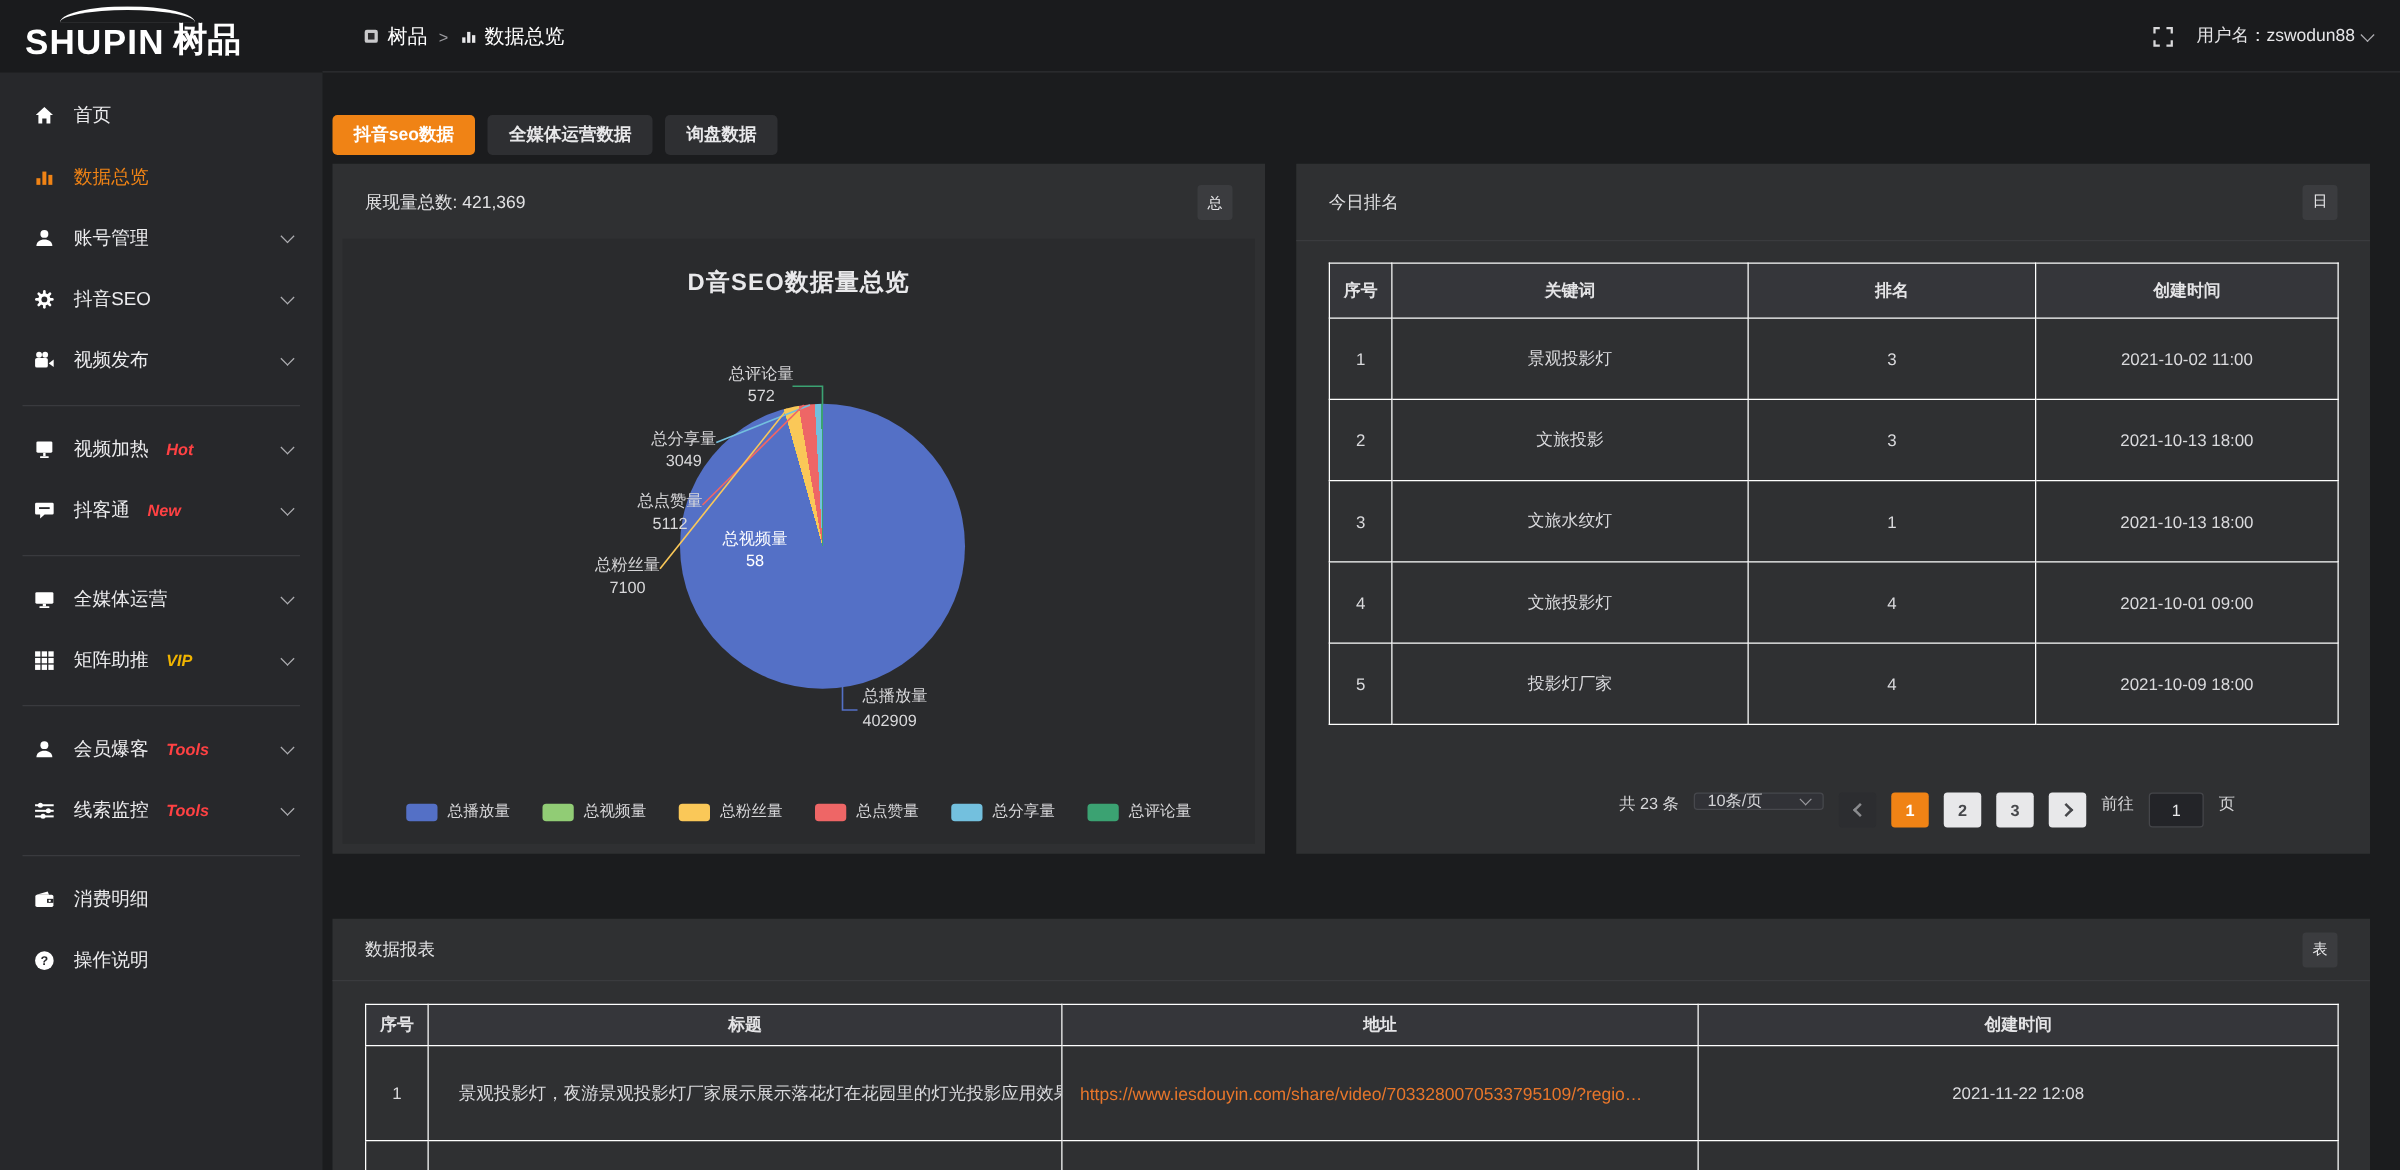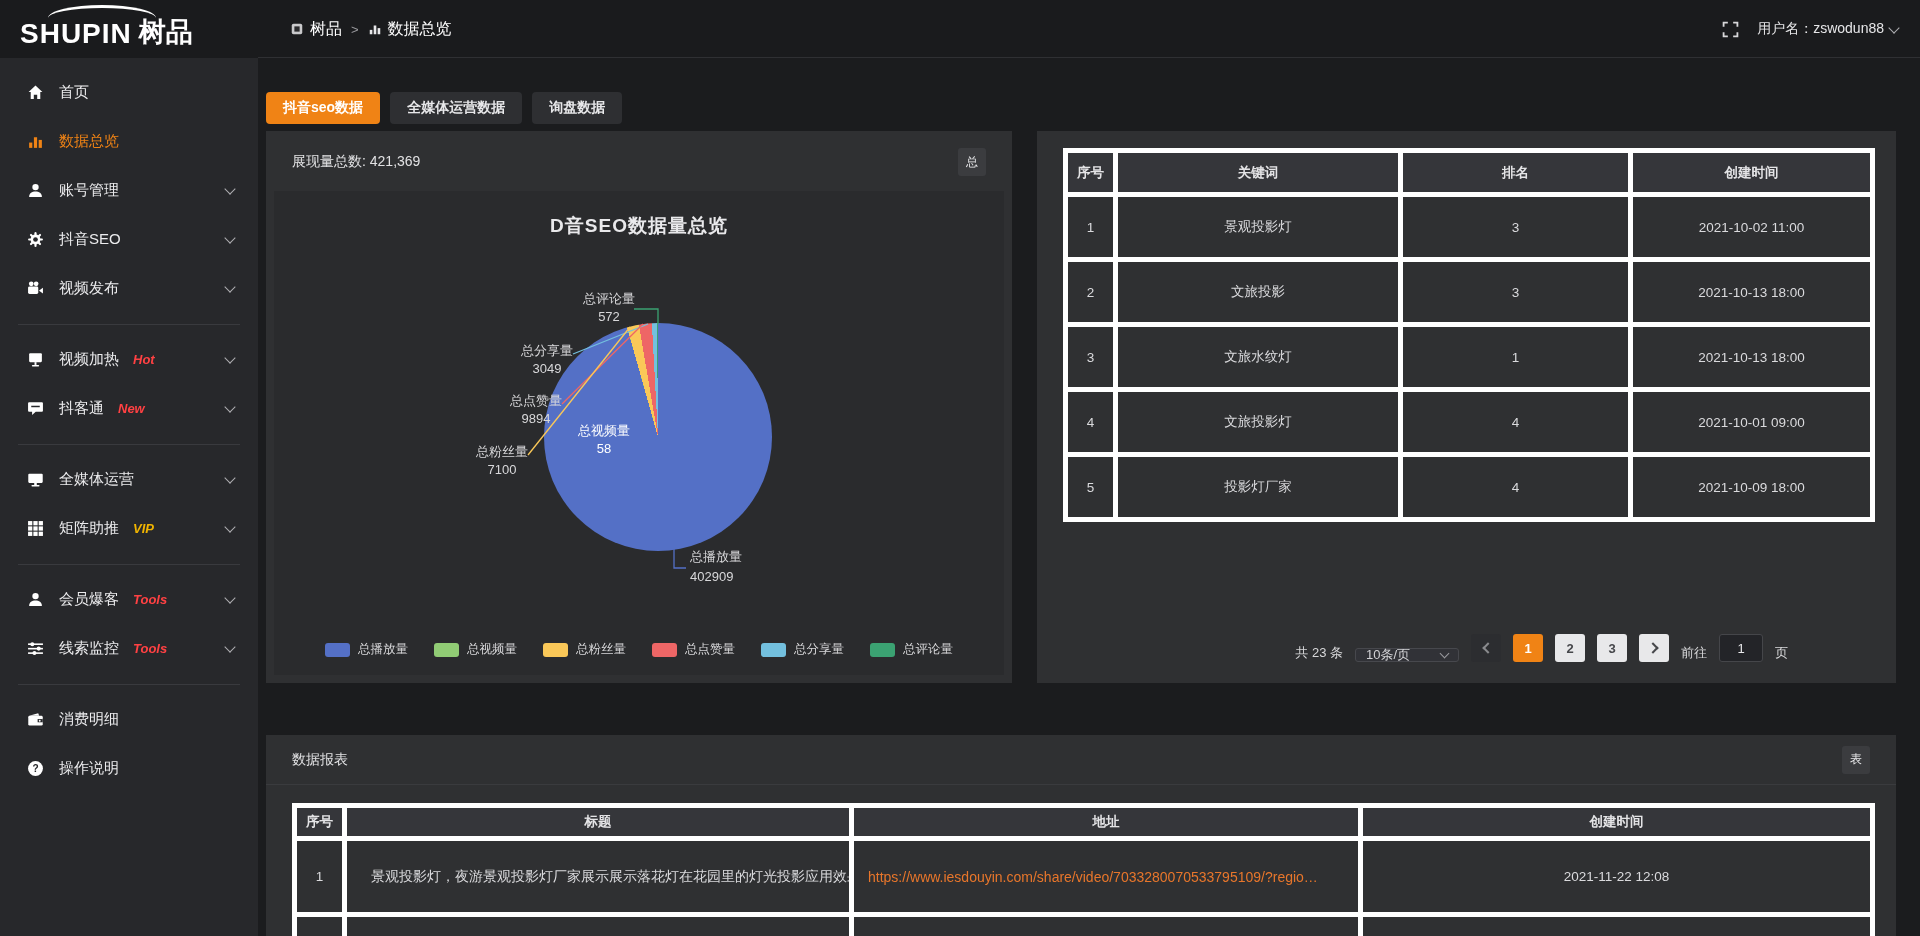--- a/index.html
+++ b/index.html
@@ -63,35 +63,35 @@
     font-size:13px; line-height:18px; color:#d8d8da; white-space:nowrap; }
   .pie-label.inside { color:#fff; }
   .pie-label.plays { transform:none; text-align:left; line-height:20px; }
   .legend { position:absolute; left:0; right:0; top:450px; display:flex; justify-content:center; align-items:center; gap:26px; }
   .legend-item { display:flex; align-items:center; gap:8px; cursor:pointer; }
   .legend-item .sw { width:25px; height:14px; border-radius:3px; }
   .legend-item .lg-lbl { font-size:12.5px; color:#d8d8da; }
 
   
   table { border-collapse:collapse; table-layout:fixed; }
-  th, td { border:5px solid #ffffff; text-align:center; overflow:hidden; white-space:nowrap; }
+  th, td { border:1px solid #ffffff; text-align:center; overflow:hidden; white-space:nowrap; }
   th { background:#35363a; color:#e4e4e6; font-size:13.5px; font-weight:bold; }
   td { color:#dadadd; font-size:13.5px; }
   .rank-table { margin:17px 26px 0; width:807px; }
   .rank-table th { height:44px; }
   .rank-table td { height:65px; }
   .report-table { margin:18px 26px 0; width:1578px; }
   .report-table th { height:33px; }
   .report-table td.tall { height:76px; }
   .report-table td.sliver { height:40px; }
   .cell-left { text-align:left; padding-left:24px; font-size:14px; }
   .link { color:#e8762b; cursor:pointer; text-align:left; padding-left:14px; font-size:14px; }
 
   
-  .pagination { position:absolute; right:108px; top:503px; display:flex; align-items:flex-end; gap:12px;
+  .pagination { position:absolute; right:108px; top:503px; display:flex; align-items:flex-start; gap:12px;
     font-size:13px; color:#d8d8da;margin-left:16px; }
   .page-size { width:104px; height:14px; background:#313237; border:1px solid #47484d; border-radius:3px;
     display:flex; align-items:center; justify-content:space-between; padding:0 10px; cursor:pointer; color:#d2d2d5; }
   .page-size .chev { margin:0 0 0 6px; border-color:#9a9a9e; width:7px; height:7px; margin-top:-3px; }
   .pg-btn { width:30px; height:28px; border-radius:3px; display:flex; align-items:center; justify-content:center;
     font-weight:bold; cursor:pointer; }
   .pg-prev { background:#2c2d30; }
   .pg-num  { background:#e8e8ea; color:#46474b; }
   .pg-num.active { background:#f08315; color:#fff; }
   .pg-next { background:#e8e8ea; }
@@ -353,21 +353,21 @@
     <div class="pie-label" style="left:335px; top:117px;">
       <div>总评论量</div>
         <div>572</div>
     </div>
     <div class="pie-label" style="left:273px; top:169px;">
       <div>总分享量</div>
         <div>3049</div>
     </div>
     <div class="pie-label" style="left:262px; top:219px;">
       <div>总点赞量</div>
-        <div>9894</div>
+        <div>5112</div>
     </div>
     <div class="pie-label" style="left:228px; top:270px;">
       <div>总粉丝量</div>
         <div>7100</div>
     </div>
     <div class="pie-label inside" style="left:330px; top:249px;">
       <div>总视频量</div>
         <div>58</div>
     </div>
     <div class="pie-label plays" style="left:416px; top:356px;">
@@ -398,20 +398,24 @@
         </span>
       <span class="legend-item">
           <span class="sw" style="background: rgb(59, 162, 114);"></span>
           <span class="lg-lbl">总评论量</span>
         </span>
     </div>
   </div>
 </div>
 
 <div class="panel panel-ranking">
+  <div class="panel-header with-line">
+    <span class="panel-title">今日排名</span>
+    <span class="corner-badge">日</span>
+  </div>
   <table class="rank-table">
     <colgroup>
         <col style="width:50px">
         <col style="width:285px">
         <col style="width:230px">
         <col style="width:242px">
       </colgroup>
     <thead>
       <tr>
         <th>序号</th>

